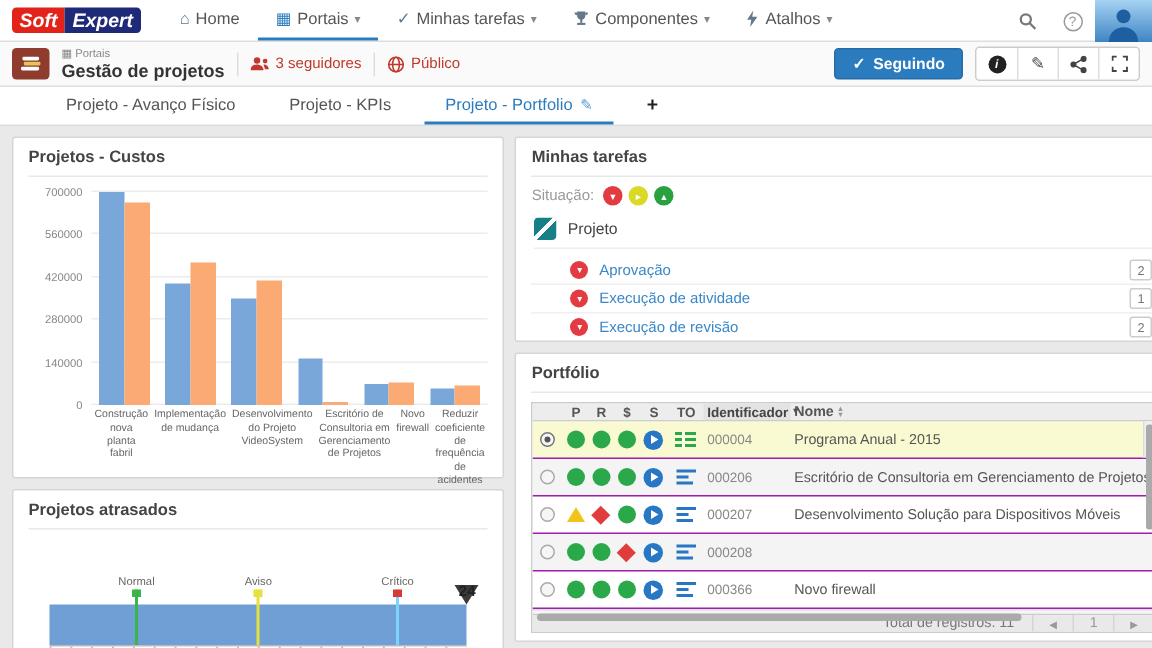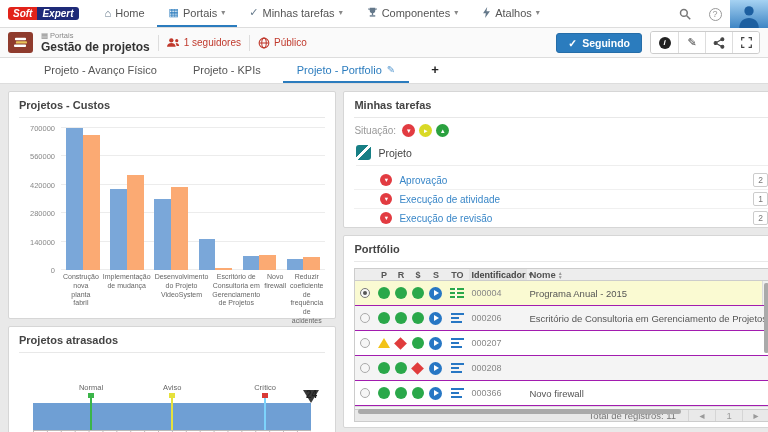--- a/index.html
+++ b/index.html
@@ -3,21 +3,21 @@
 <meta charset="utf-8">
 <style>
   * { margin:0; padding:0; box-sizing:border-box; }
   html,body { width:768px; height:432px; overflow:hidden; background:#e9e9e9;
     font-family:"Liberation Sans", sans-serif; color:#555; font-size:11px; }
 
   
   .navbar { height:28px; background:#fff; border-bottom:1px solid #ddd;
     display:flex; align-items:stretch; padding-left:8px; position:relative; }
   .logo { display:flex; align-items:center; margin-right:14px; cursor:pointer; }
-  .logo span { font-style:italic; font-weight:bold; font-size:10px; color:#fff; padding:1px 5px; }
+  .logo span { font-style:italic; font-weight:bold; font-size:13px; color:#fff; padding:1px 5px; }
   .logo-soft { background:#e2231a; border-radius:3px 0 0 3px; }
   .logo-expert { background:#1e2a78; border-radius:0 3px 3px 0; }
   nav { display:flex; align-items:stretch; }
   .nav-item { display:flex; align-items:center; gap:4px; padding:0 12px; color:#555;
     border-bottom:2px solid transparent; cursor:pointer; }
   .nav-item .nico { color:#64788a; font-size:11px; display:flex; align-items:center; }
   .nav-item.active { border-bottom-color:#2b7cbe; }
   .nav-item.active .nico { color:#2b7cbe; }
   .caret { font-size:8px; color:#888; }
   .nav-right { position:absolute; right:0; top:0; height:28px; display:flex; align-items:center; }
@@ -251,21 +251,21 @@
   <span class="hsep"></span>
   <a class="red-meta">
     <span>
       <svg width="13" height="11" viewBox="0 0 18 14" fill="#c0392c">
           <circle cx="6" cy="4" r="3"></circle>
           <path d="M0 13c0-3.4 2.6-5.4 6-5.4s6 2 6 5.4z"></path>
           <circle cx="13.5" cy="4.5" r="2.2"></circle>
           <path d="M12 7.6c2.8 0 4.8 1.7 4.8 4.4h-3.4"></path>
         </svg>
     </span>
-    <span>1 seguidores</span>
+    <span>3 seguidores</span>
   </a>
   <span class="hsep"></span>
   <a class="red-meta">
     <span>
       <svg width="12" height="12" viewBox="0 0 16 16" fill="none" stroke="#c0392c" stroke-width="1.4">
           <circle cx="8" cy="8" r="6.5"></circle>
           <ellipse cx="8" cy="8" rx="3" ry="6.5"></ellipse>
           <line x1="1.5" y1="8" x2="14.5" y2="8"></line>
         </svg>
     </span>
@@ -565,20 +565,21 @@
                 <span class="play"></span>
               </div>
               <div class="cell c-to">
                 <span class="to-icon to-project">
                   <i></i>
                   <i></i>
                   <i></i>
                 </span>
               </div>
               <div class="cell c-id">000207</div>
+              <div class="cell c-nome">Desenvolvimento Solução para Dispositivos Móveis</div>
             </div>
             <div class="trow drow alt">
               <div class="cell c-radio">
                 <span class="radio"></span>
               </div>
               <div class="cell c-s">
                 <span class="sh-circle"></span>
               </div>
               <div class="cell c-s">
                 <span class="sh-circle"></span>

